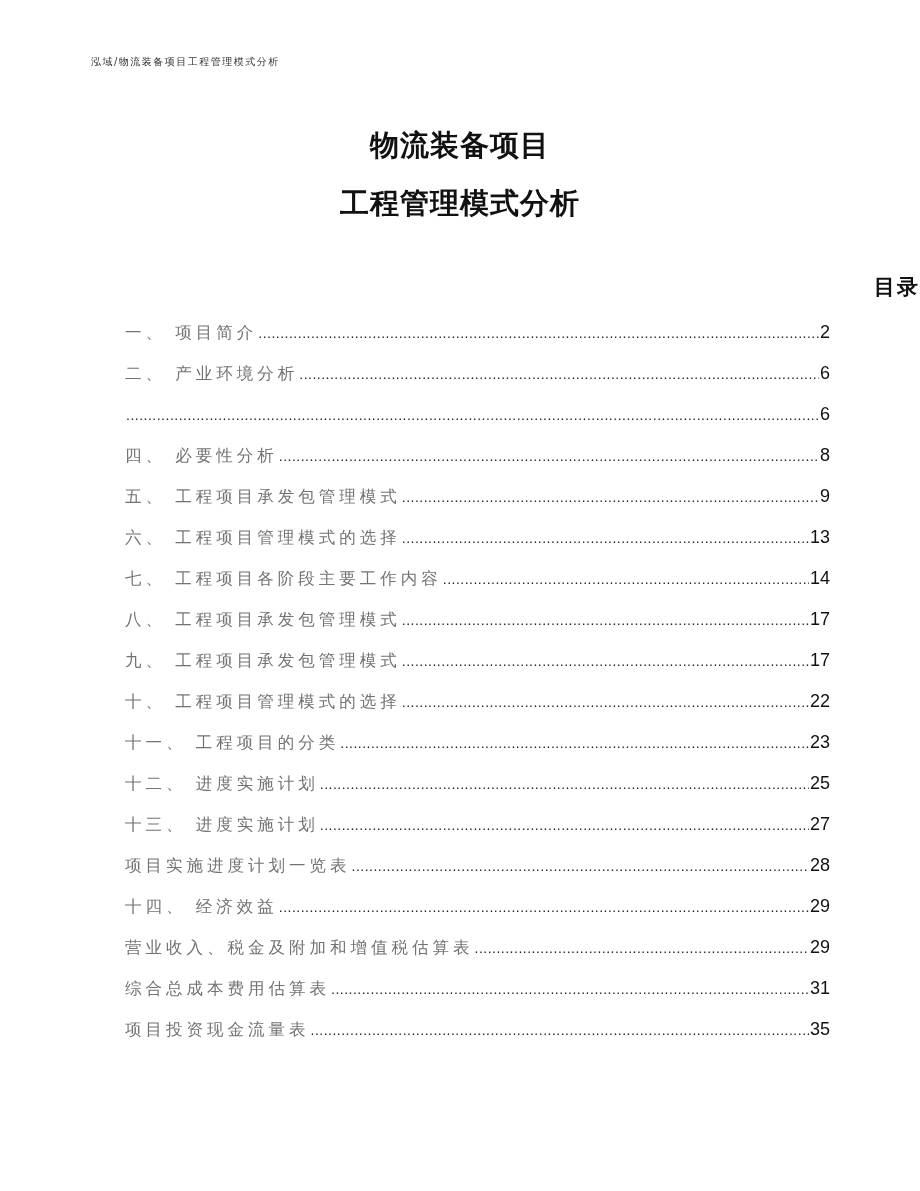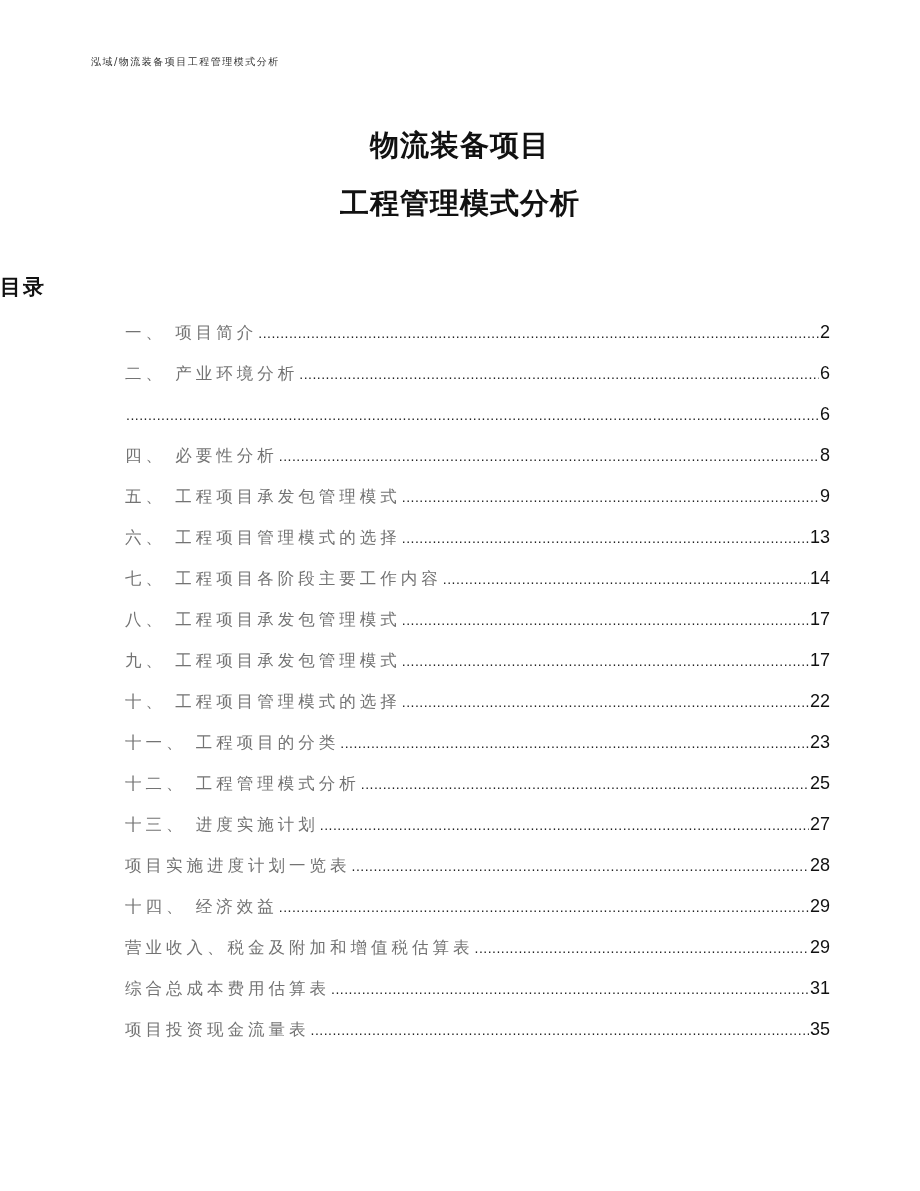--- a/index.html
+++ b/index.html
@@ -1,21 +1,21 @@
 <!DOCTYPE html>
 <html><head>
   <meta charset="utf-8">
   <style>
     html, body { margin: 0; padding: 0; background: #ffffff; }
     body { width: 920px; height: 1191px; position: relative; overflow: hidden; font-family: "DejaVu Sans", sans-serif; color: #111; }
     .header { position: absolute; left: 91px; top: 55px; font-size: 10px; color: #333; letter-spacing: 1.5px; }
     .title { position: absolute; left: 0; width: 920px; text-align: center; font-weight: bold; font-size: 29px; color: #111; letter-spacing: 1px; }
     .title1 { top: 126px; }
     .title2 { top: 184px; }
-    .toc-heading { position: absolute; left: 0; width: 920px; top: 273px; text-align: left; font-weight: bold; font-size: 21px; letter-spacing: 2px; }
+    .toc-heading { position: absolute; left: 0; width: 920px; top: 273px; text-align: right; font-weight: bold; font-size: 21px; letter-spacing: 2px; }
     .toc { position: absolute; left: 125px; width: 705px; top: 322px; }
     .toc-row { display: flex; align-items: baseline; height: 41px; font-size: 16.5px; }
     .toc-label { white-space: nowrap; letter-spacing: 4px; color: #737373; }
     .toc-dots { flex: 1; overflow: hidden; white-space: nowrap; margin: 0 1px; color: #222; font-family: "Liberation Sans", sans-serif; font-size: 14px; letter-spacing: 0.5px; }
     .toc-dots::before { content: "......................................................................................................................................................................................................................................................"; }
     .toc-page { font-family: "Liberation Sans", sans-serif; font-size: 18px; color: #111; }
   </style>
 </head>
 <body>
 
@@ -75,21 +75,21 @@
       <span class="toc-label">十、 工程项目管理模式的选择</span>
       <span class="toc-dots"></span>
       <span class="toc-page">22</span>
     </div>
   <div class="toc-row">
       <span class="toc-label">十一、 工程项目的分类</span>
       <span class="toc-dots"></span>
       <span class="toc-page">23</span>
     </div>
   <div class="toc-row">
-      <span class="toc-label">十二、 工程管理模式分析</span>
+      <span class="toc-label">十二、 进度实施计划</span>
       <span class="toc-dots"></span>
       <span class="toc-page">25</span>
     </div>
   <div class="toc-row">
       <span class="toc-label">十三、 进度实施计划</span>
       <span class="toc-dots"></span>
       <span class="toc-page">27</span>
     </div>
   <div class="toc-row">
       <span class="toc-label">项目实施进度计划一览表</span>

